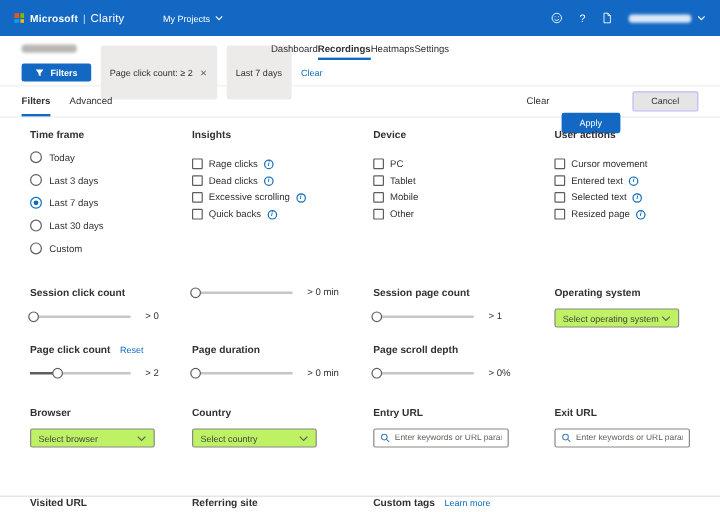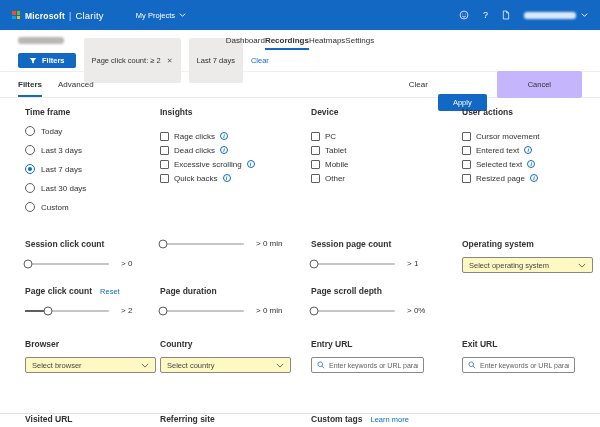--- a/index.html
+++ b/index.html
@@ -35,48 +35,48 @@
   .chip .x { color:#605e5c; font-size:7px; cursor:pointer; }
   .link { color:#0f6cbd; font-size:7.5px; cursor:pointer; text-decoration:none; }
   
   .panelhead { height:26px; display:flex; align-items:center; padding:0 18px; border-bottom:1px solid #edebe9; }
   .paneltabs { display:flex; gap:16px; height:100%; }
   .paneltab { font-size:8px; display:flex; align-items:center; height:100%; border-bottom:2px solid transparent; padding-top:1px; cursor:pointer; }
   .paneltab.active { font-weight:bold; border-bottom-color:#1368c4; }
   .panel-actions { margin-left:auto; display:flex; align-items:center; gap:10px; }
   .plain-clear { font-size:8px; color:#323130; cursor:pointer; }
   .btn-apply { background:#1368c4; color:#fff; border:none; border-radius:2px; font-size:7.5px; padding:4px 15px; cursor:pointer;margin-top:36px; }
-  .btn-cancel { background:#c4b5fd; color:#323130; border:6px solid #c4b5fd; border-radius:2px; font-size:7.5px; padding:3px 25px; cursor:pointer; }
+  .btn-cancel { background:#e5e5e5; color:#323130; border:1px solid #c4b5fd; border-radius:2px; font-size:7.5px; padding:3px 15px; cursor:pointer; }
   
   .content { padding:0 25px; }
   .grid4 { display:grid; grid-template-columns:135px 151px 151px 113px; }
   .sec-label { font-size:8.5px; font-weight:bold; color:#323130; }
   .row1 { margin-top:9px; }
   .row1 .sec-label { margin-bottom:9px; }
   
   .radio-item { display:flex; align-items:center; gap:6px; margin-bottom:9px; cursor:pointer; font-size:8px; }
   .radio { width:10px; height:10px; border:1px solid #605e5c; border-radius:50%; flex:0 0 auto; position:relative; background:#fff; }
   .radio.sel { border-color:#0f6cbd; }
   .radio.sel::after { content:""; position:absolute; left:2px; top:2px; width:4px; height:4px; border-radius:50%; background:#0f6cbd; }
   
-  .check-item { display:flex; align-items:flex-start; gap:5px; margin-bottom:5px; cursor:pointer; font-size:8px; }
+  .check-item { display:flex; align-items:center; gap:5px; margin-bottom:5px; cursor:pointer; font-size:8px; }
   .checkbox { width:9px; height:9px; border:1px solid #605e5c; border-radius:1px; background:#fff; flex:0 0 auto; }
   .info { width:8px; height:8px; border:1px solid #0f6cbd; border-radius:50%; color:#0f6cbd; font-size:5.5px; line-height:7px; text-align:center; font-style:italic; font-weight:bold; flex:0 0 auto; cursor:pointer; }
   
   .slider-block .lblrow { display:flex; align-items:center; gap:8px; margin-bottom:10px; }
   .sliderrow { display:flex; align-items:center; }
   .track { position:relative; width:84px; height:2px; background:#c8c6c4; border-radius:1px; cursor:pointer; }
   .fill { position:absolute; left:0; top:0; height:2px; background:#605e5c; }
   .thumb { position:absolute; top:50%; transform:translate(-50%,-50%); width:9px; height:9px; background:#fff; border:1.5px solid #605e5c; border-radius:50%; cursor:grab; }
   .slider-val { font-size:8px; margin-left:12px; white-space:nowrap; }
   .rowsliders1 { margin-top:18px; }
   .rowsliders2 { margin-top:13px; }
   
   .field-label { font-size:8.5px; font-weight:bold; margin-bottom:8px; display:flex; align-items:center; gap:8px; }
-  .select { width:131px; height:16px; border:1px solid #8a8886; border-radius:2px; display:flex; align-items:center; padding:0 6px; font-size:7.5px; color:#444; cursor:pointer; background:#fef9c3; }
+  .select { width:104px; height:16px; border:1px solid #8a8886; border-radius:2px; display:flex; align-items:center; padding:0 6px; font-size:7.5px; color:#444; cursor:pointer; background:#bef264; }
   .select .caret { margin-left:auto; display:flex; }
   .select.disabled { background:#f3f2f1; border-color:#f3f2f1; cursor:default; }
   .searchbox { width:113px; height:16px; border:1px solid #8a8886; border-radius:2px; display:flex; align-items:center; padding:0 5px; gap:4px; background:#fff; }
   .searchbox input { border:none; outline:none; flex:1; font-size:7px; color:#323130; font-family:inherit; background:transparent; min-width:0; }
   .searchbox input::placeholder { color:#605e5c; }
   .rowfields1 { margin-top:24px; }
   .rowfields2 { margin-top:41px; }
   .tagsextra { display:flex; align-items:center; gap:5px; }
   .tagsextra .select { flex:1; width:auto; }
   .btn-plus { width:16px; height:16px; background:#f3f2f1; border:none; border-radius:2px; color:#a19f9d; font-size:10px; line-height:16px; text-align:center; }

